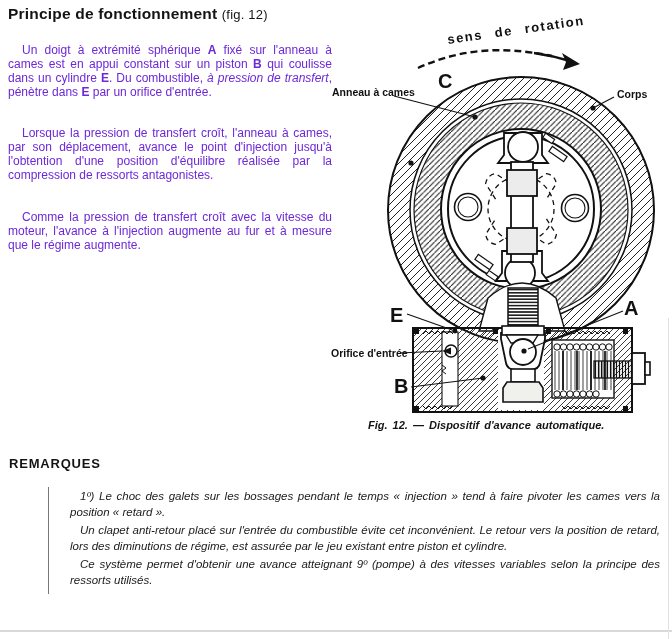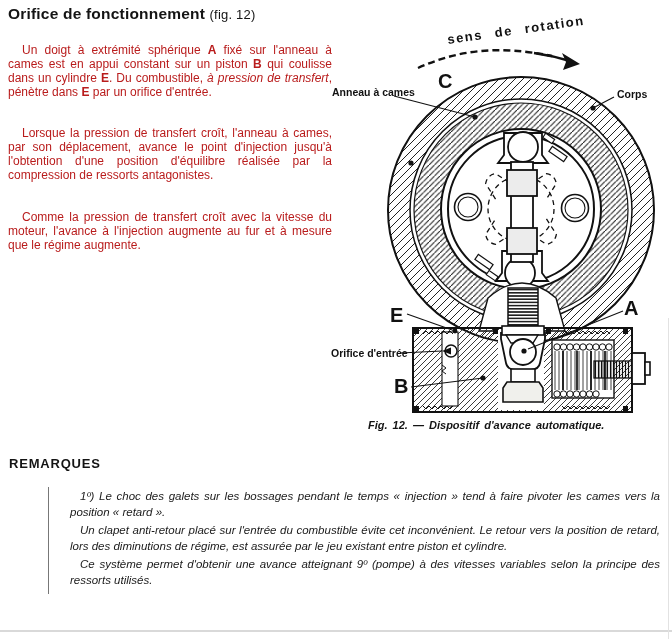--- a/index.html
+++ b/index.html
@@ -4,21 +4,21 @@
 <style>
   html,body{margin:0;padding:0;background:#fff;}
   #page{position:relative;width:672px;height:639px;background:#fff;overflow:hidden;
         font-family:"Liberation Sans",sans-serif;color:#141414;}
 
   .title{position:absolute;left:8px;top:5px;font-size:15.5px;font-weight:bold;
          letter-spacing:.2px;white-space:nowrap;}
   .title .suffix{font-weight:normal;font-size:13px;margin-top:11px;}
 
   .bodypar{position:absolute;left:8px;width:324px;font-size:12px;line-height:14px;
-           text-align:justify;text-indent:14px;color:#b91c1c;}
+           text-align:justify;text-indent:14px;color:#6d28d9;}
   #p1{top:31px;} #p2{top:114px;} #p3{top:198px;}
 
   #figure{position:absolute;left:330px;top:0;width:342px;height:445px;}
   #figcaption{position:absolute;left:368px;top:419px;width:270px;text-align:left;
               font-size:11px;font-weight:bold;font-style:italic;word-spacing:2px;}
 
   #remheading{position:absolute;left:9px;top:456px;font-size:13px;letter-spacing:.8px;font-weight:bold;}
 
   #remarks{position:absolute;left:48px;top:487px;width:612px;border-left:1px solid #777;
            padding:2px 0 4px 13px;box-sizing:border-box;}
@@ -32,21 +32,21 @@
   .lblsmall{font-size:10.5px;font-weight:bold;}
   .lblbig{font-size:20px;font-weight:bold;}
   .rot{font-size:13px;font-weight:bold;letter-spacing:1.5px;word-spacing:7px;}
 </style>
 </head>
 <body>
 
 <div id="page">
 
   <div class="title">
-    <span>Orifice de fonctionnement</span>
+    <span>Principe de fonctionnement</span>
     <span class="suffix">(fig. 12)</span>
   </div>
 
   <p class="bodypar" id="p1"><span>Un doigt à extrémité sphérique </span><span style="font-weight: bold;">A</span><span> fixé sur l'anneau à cames est en appui constant sur un piston </span><span style="font-weight: bold;">B</span><span> qui coulisse dans un cylindre </span><span style="font-weight: bold;">E</span><span>. Du combustible, </span><span style="font-style: italic;">à pression de transfert</span><span>, pénètre dans </span><span style="font-weight: bold;">E</span><span> par un orifice d'entrée.</span></p>
   <p class="bodypar" id="p3"><span>Comme la pression de transfert croît avec la vitesse du moteur, l'avance à l'injection augmente au fur et à mesure que le régime augmente.</span></p>
   <p class="bodypar" id="p2"><span>Lorsque la pression de transfert croît, l'anneau à cames, par son déplacement, avance le point d'injection jusqu'à l'obtention d'une position d'équilibre réalisée par la compression de ressorts antagonistes.</span></p>
 
   <div id="figure">
   <svg width="342" height="445" viewBox="0 0 342 445">
     <defs>

